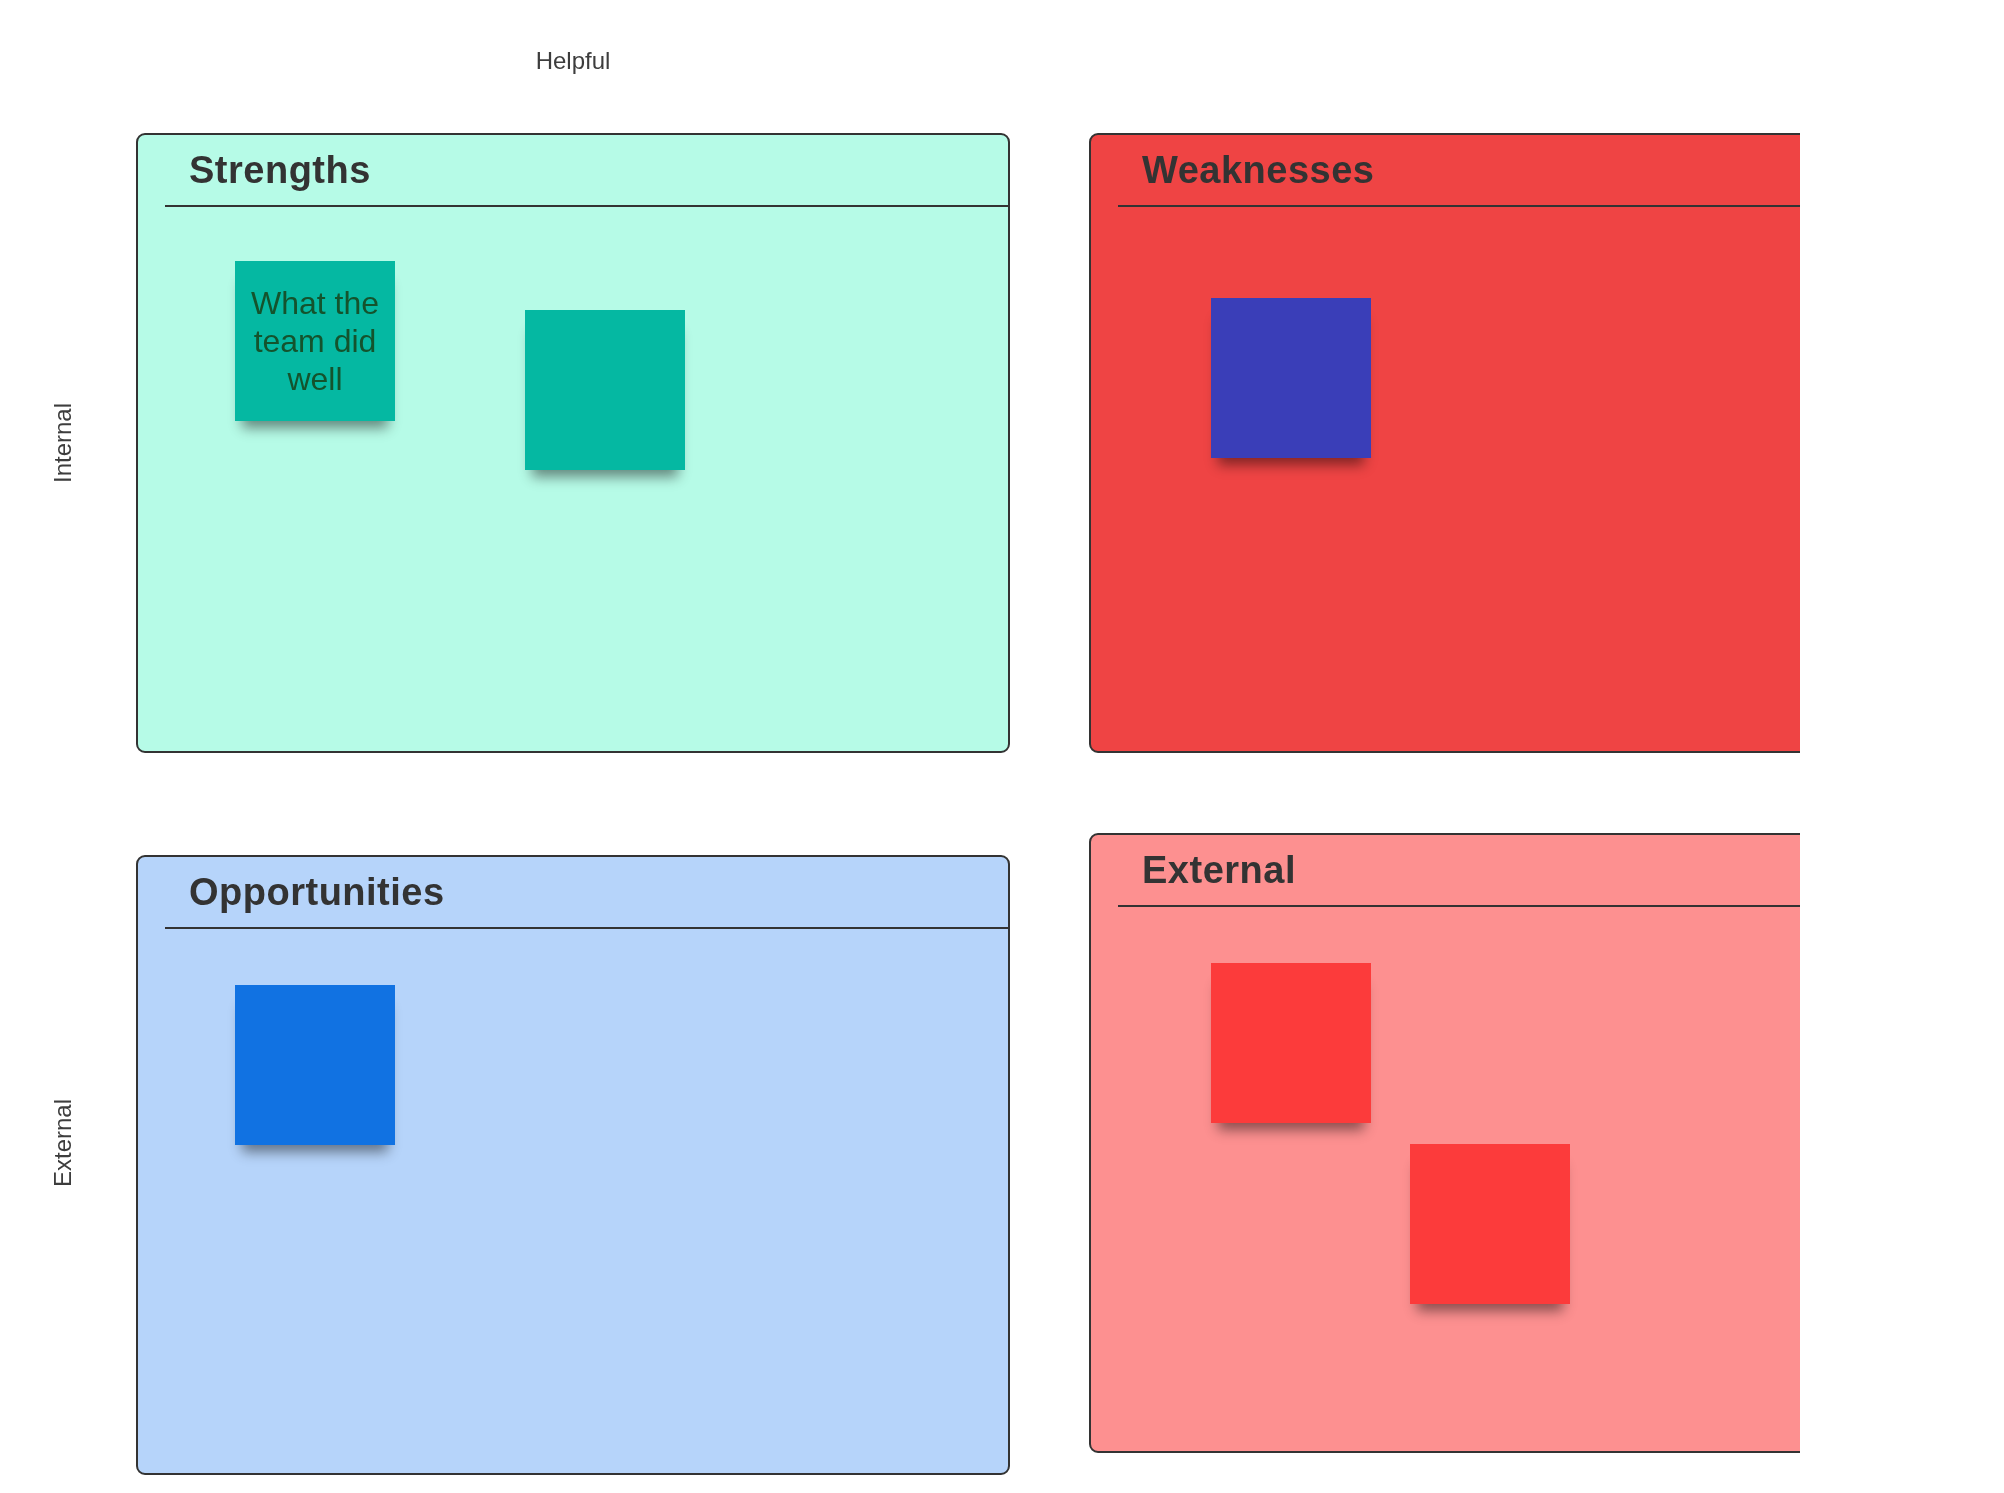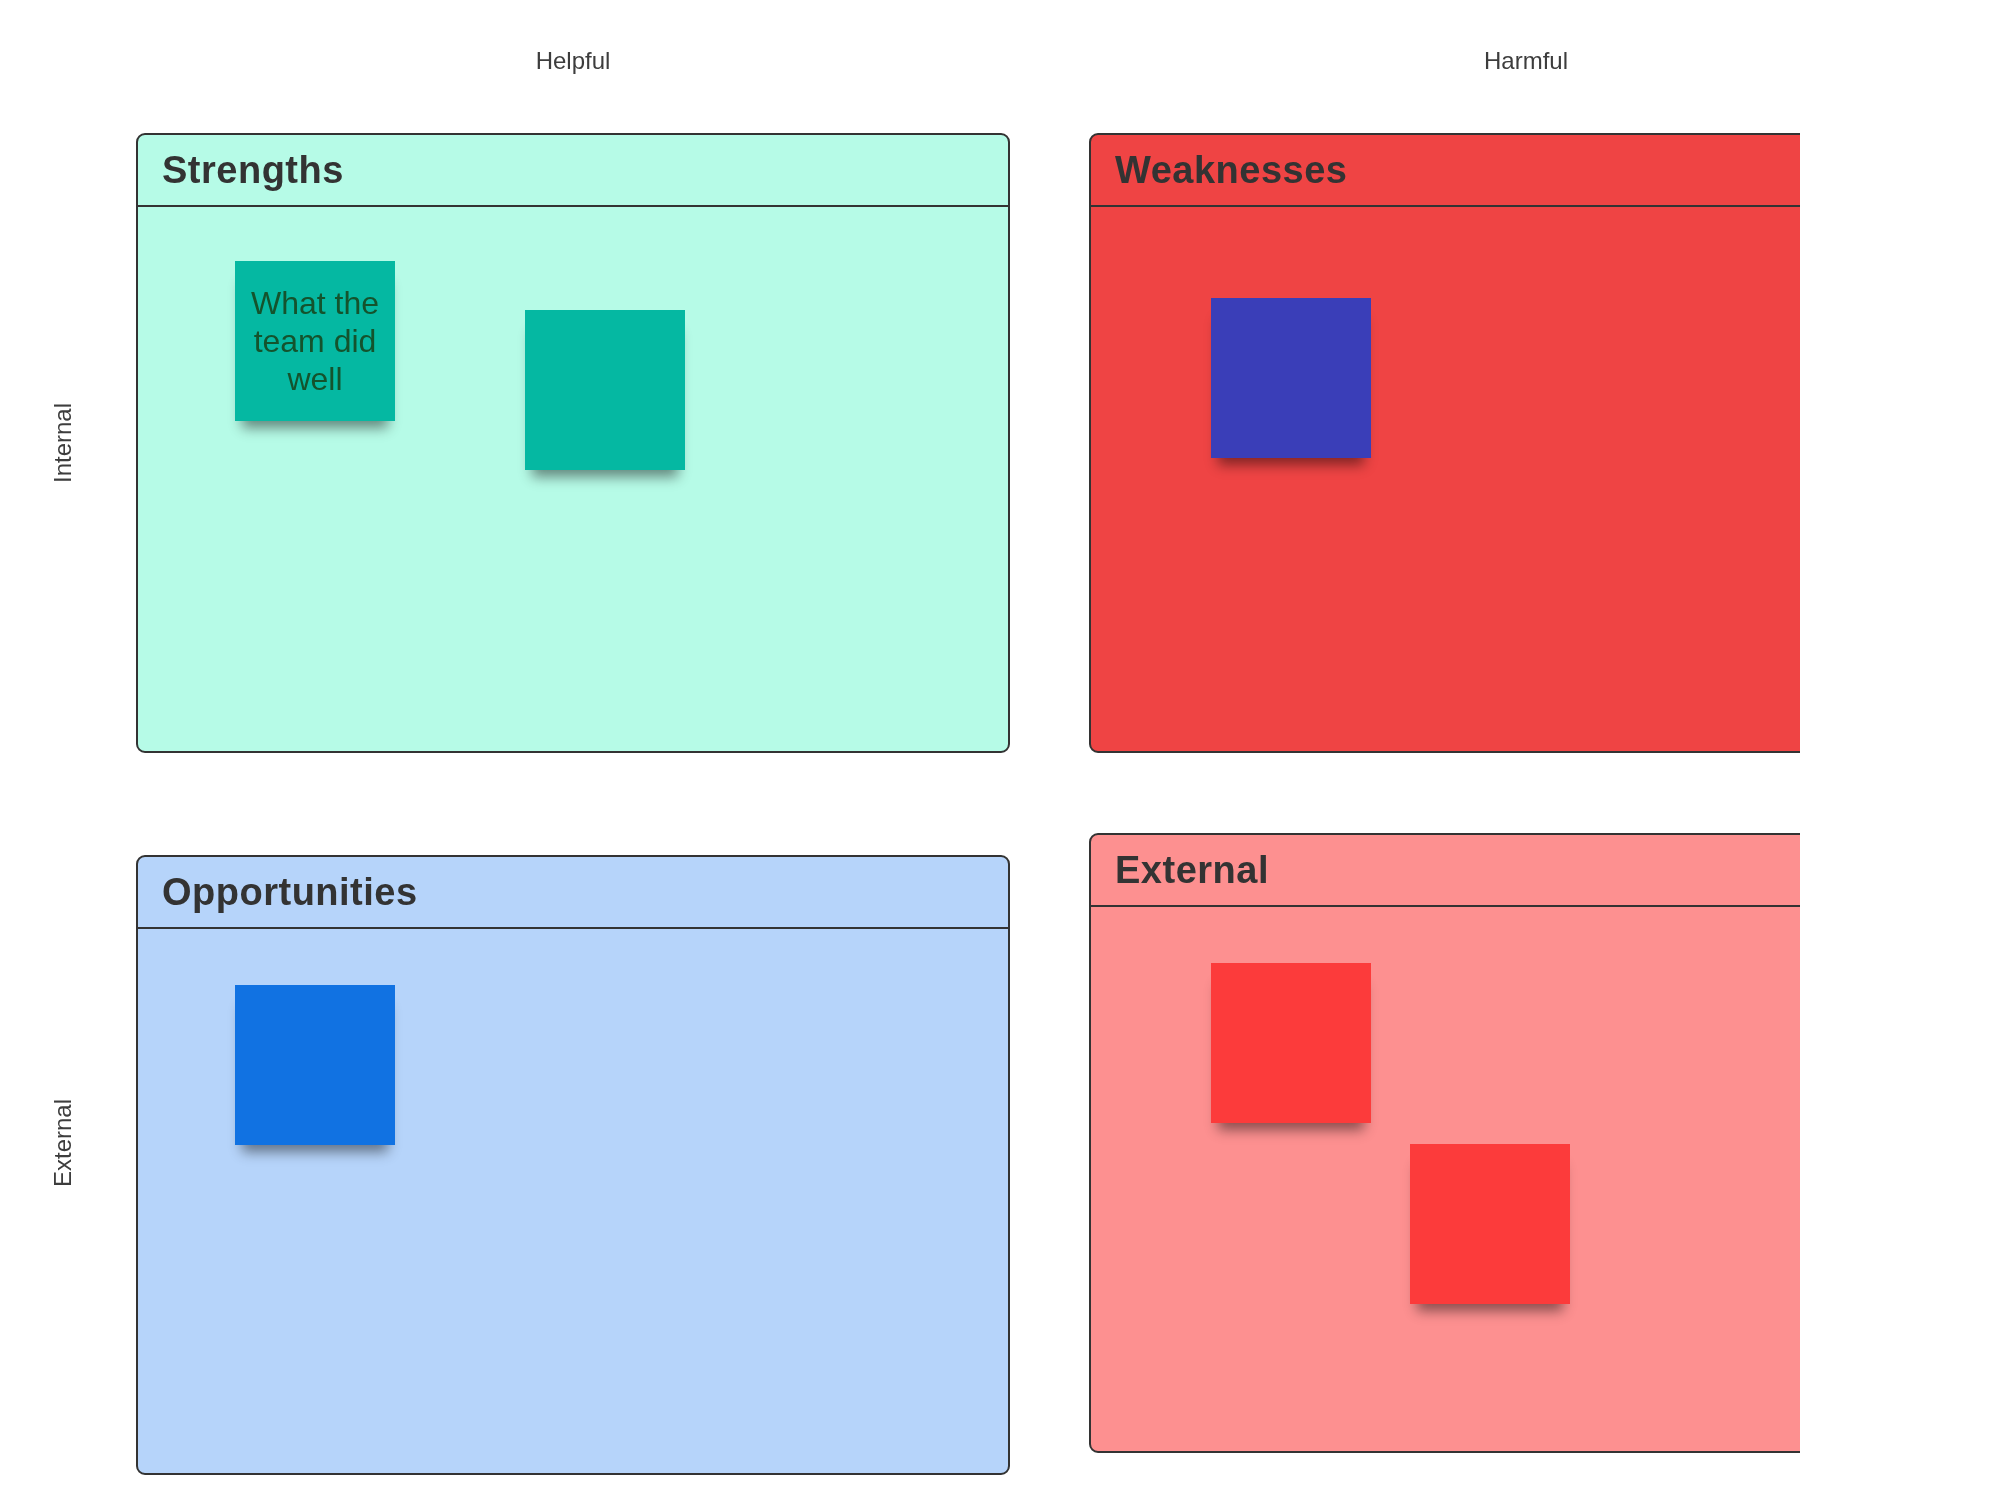--- a/index.html
+++ b/index.html
@@ -30,20 +30,21 @@
   #lbl-external { left: 63px;  top: 1143px; transform: translate(-50%,-50%) rotate(-90deg); transform-origin: center; }
 
   
   .quadrant {
     position: absolute;
     width: 874px;
     height: 620px;
     box-sizing: border-box;
     border: 2px solid #333333;
     border-radius: 9px;
+    padding-left: 27px;
   }
   #q-strengths     { left: 136px;  top: 133px; }
   #q-weaknesses    { left: 1089px; top: 133px; }
   #q-opportunities { left: 136px;  top: 855px; }
   #q-threats       { left: 1089px; top: 833px; }
 
   .q-header {
     box-sizing: border-box;
     height: 72px;
     border-bottom: 2px solid #333333;
@@ -85,21 +86,20 @@
   #note-t1 { left: 120px; top: 128px; }
   #note-t2 { left: 319px; top: 309px; }
 </style>
 </head>
 <body>
 
 <div class="canvas">
 
   <div class="axis-label" id="lbl-helpful">Helpful</div>
 
-  <div class="axis-label" id="lbl-harmful">Harmful</div>
 
   <div class="axis-label" id="lbl-internal">Internal</div>
 
   <div class="axis-label" id="lbl-external">External</div>
 
   <section class="quadrant" id="q-strengths" style="background: rgb(182, 251, 231);">
     <header class="q-header">
       <h2 class="q-title">Strengths</h2>
     </header>
     <div class="note" id="note-s1" style="background: rgb(5, 184, 162);">

